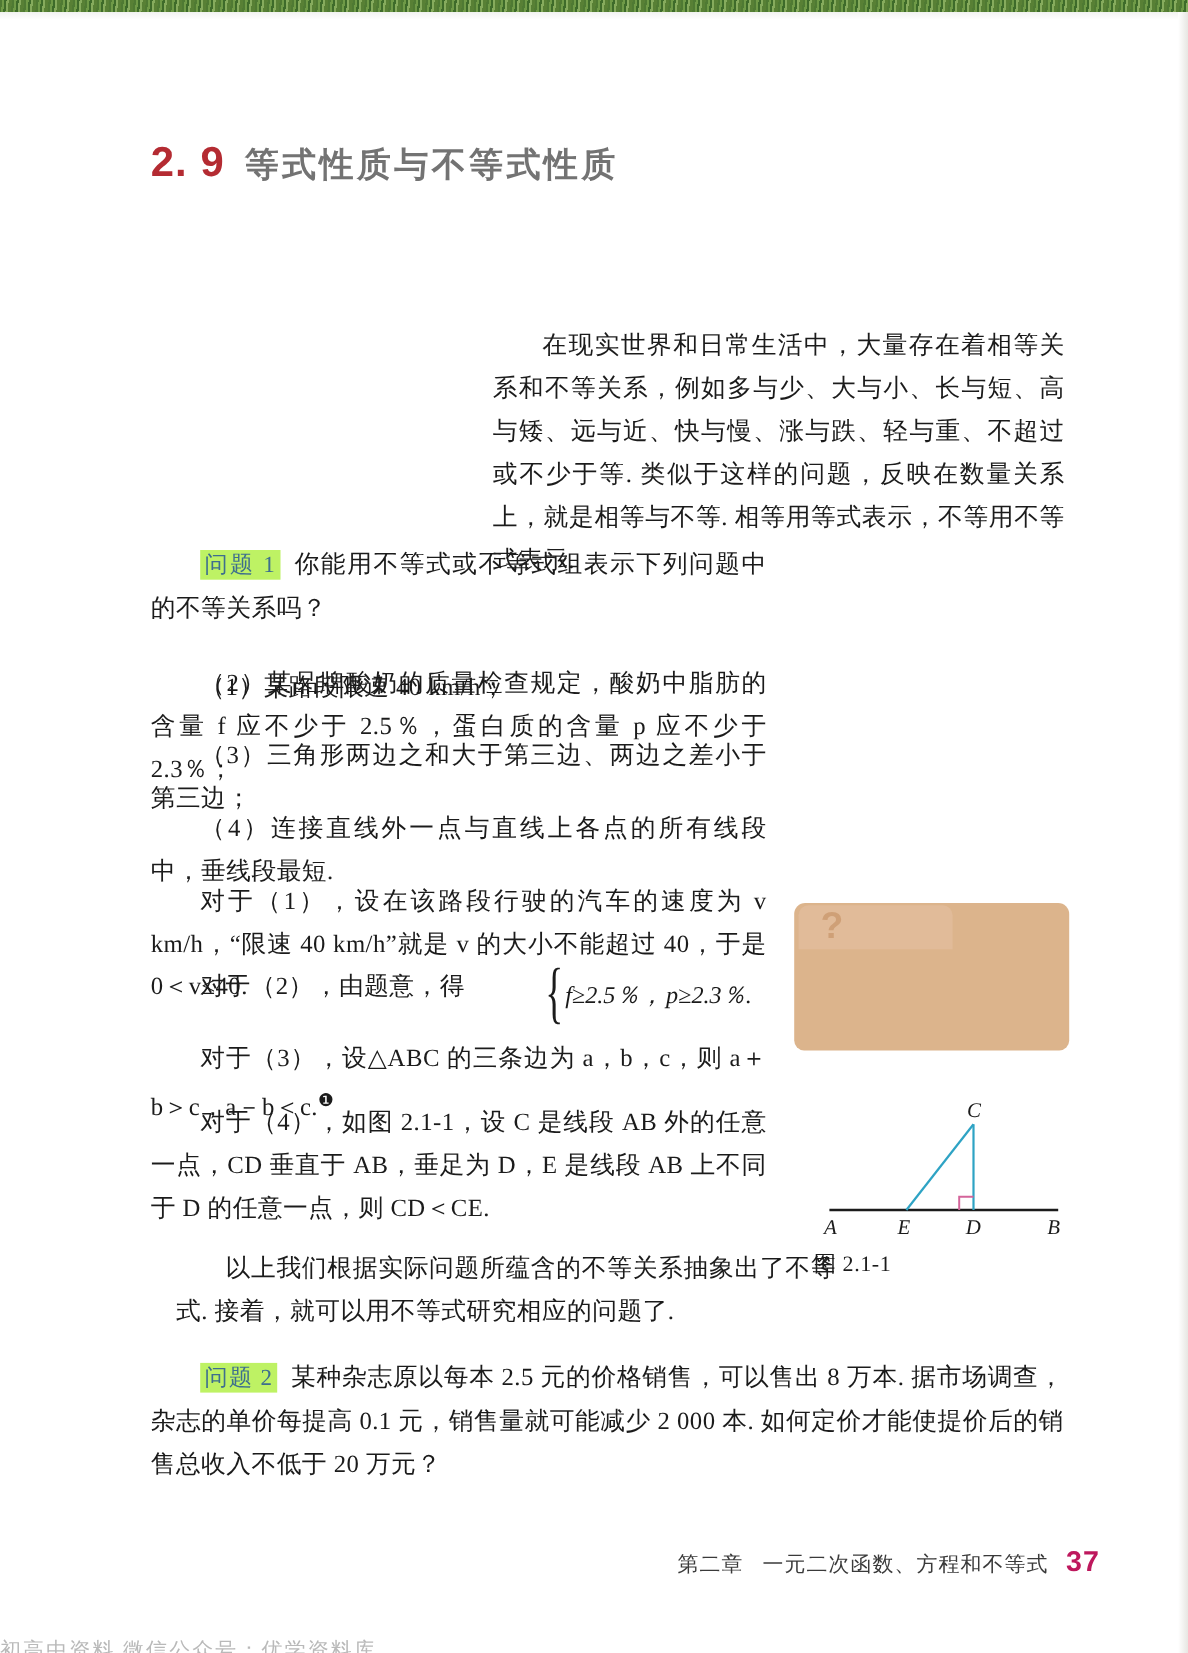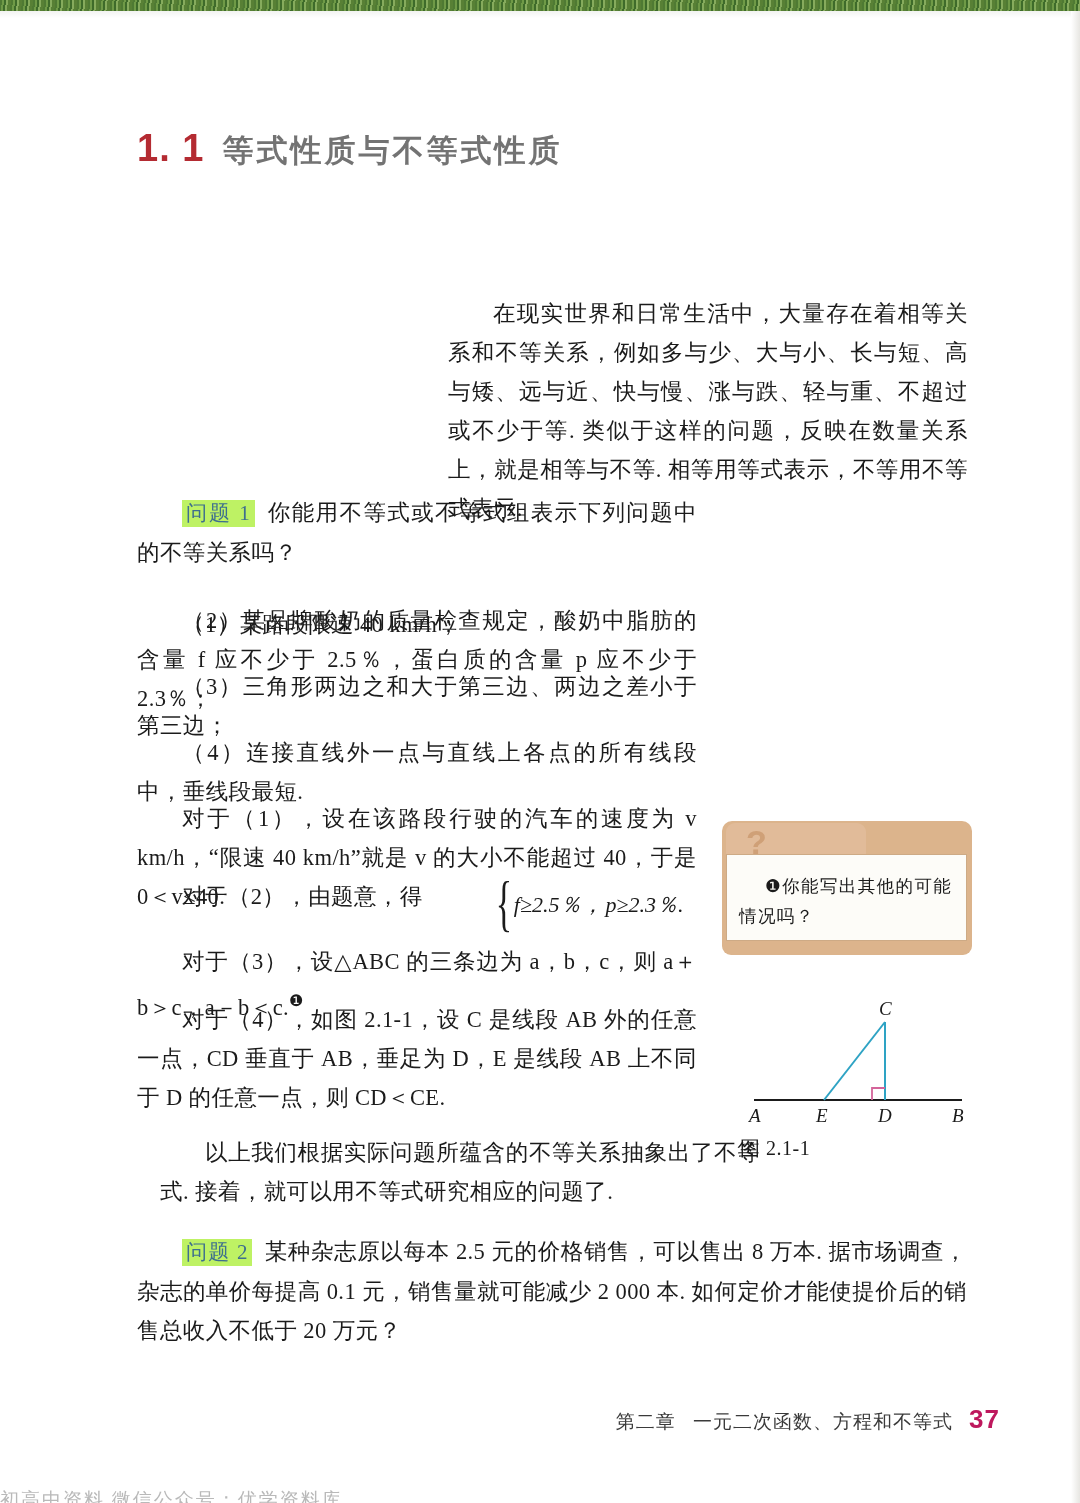--- a/index.html
+++ b/index.html
@@ -227,21 +227,21 @@
   }
 </style>
 </head>
 <body>
 
 <div id="grass-strip"></div>
 <div id="grass-shade"></div>
 <div id="page-edge"></div>
 
 <div id="title-block">
-  <span class="title-num">1. 1</span><span class="title-text">等式性质与不等式性质</span>
+  <span class="title-num">2. 9</span><span class="title-text">等式性质与不等式性质</span>
 </div>
 
 <div class="para indent" style="left:448px; top:294px; width:520px;">在现实世界和日常生活中，大量存在着相等关系和不等关系，例如多与少、大与小、长与短、高与矮、远与近、快与慢、涨与跌、轻与重、不超过或不少于等. 类似于这样的问题，反映在数量关系上，就是相等与不等. 相等用等式表示，不等用不等式表示.</div>
 
 <div class="para indent" style="left:137px; top:493px; width:560px;">
   <span class="q-label">问题 1</span><span>你能用不等式或不等式组表示下列问题中的不等关系吗？</span>
 </div>
 
 <div class="para indent" style="left:137px; top:562px; width:560px;margin-top:43px;">（1）某路段限速 40 km/h；</div>
 
@@ -265,23 +265,20 @@
 
 <div class="para indent" style="left:137px; top:942px; width:560px;"><span>对于（3），设△ABC 的三条边为 a，b，c，则 a＋b＞c，a－b＜c.</span><span style="font-size:16px;vertical-align:super;">❶</span></div>
 
 <div class="para indent" style="left:137px; top:1000px; width:560px;">对于（4），如图 2.1-1，设 C 是线段 AB 外的任意一点，CD 垂直于 AB，垂足为 D，E 是线段 AB 上不同于 D 的任意一点，则 CD＜CE.</div>
 
 <div id="side-note">
   <div id="side-note-body"></div>
   <div id="side-note-tab">
     <span id="side-note-qmark">?</span>
   </div>
-  <div id="side-note-sheet">
-    <div id="side-note-text"><span>❶</span><span>你能写出其他的可能情况吗？</span></div>
-  </div>
 </div>
 
 <div id="figure-wrap">
   <svg width="236" height="130" viewBox="0 0 236 130">
 
     <line x1="14" y1="102" x2="222" y2="102" stroke="#1b1b1b" stroke-width="2.2"></line>
 
     <line x1="145" y1="24" x2="145" y2="102" stroke="#2ea3c4" stroke-width="2"></line>
 
     <line x1="145" y1="24" x2="84" y2="102" stroke="#2ea3c4" stroke-width="2"></line>

